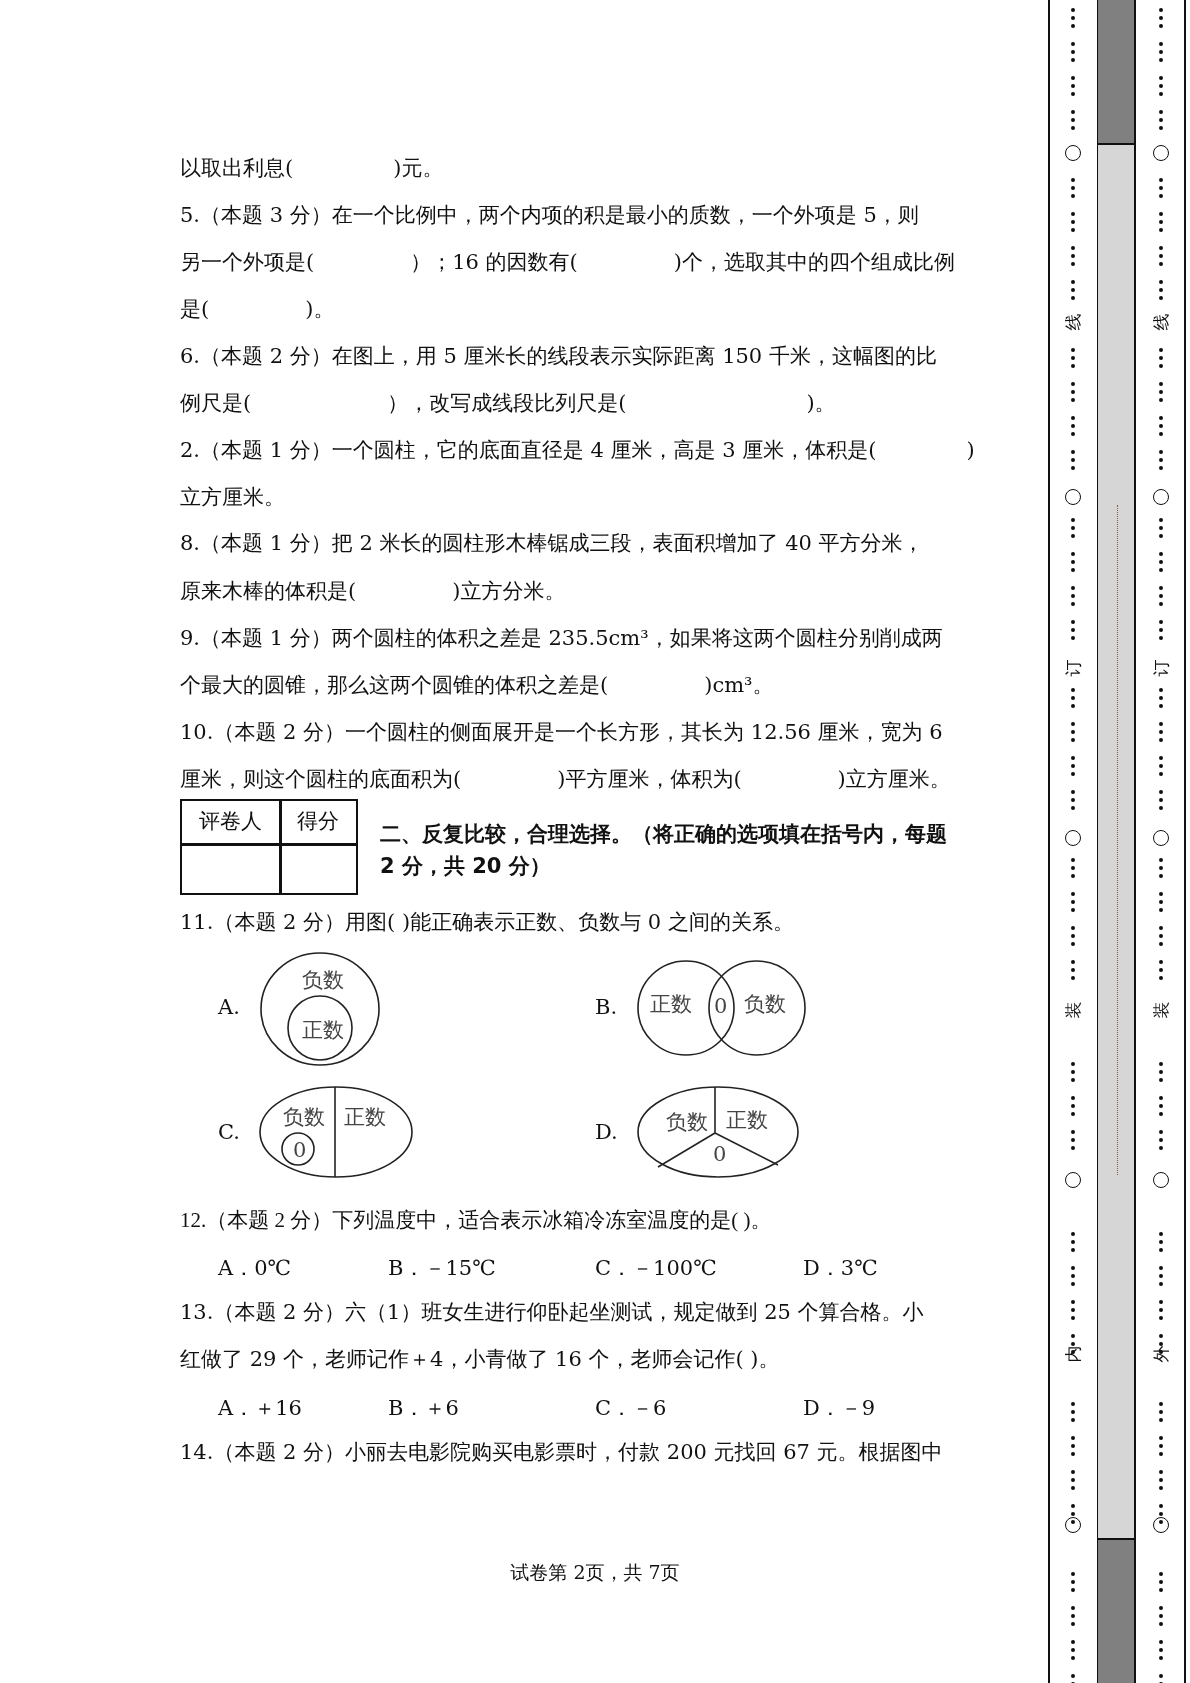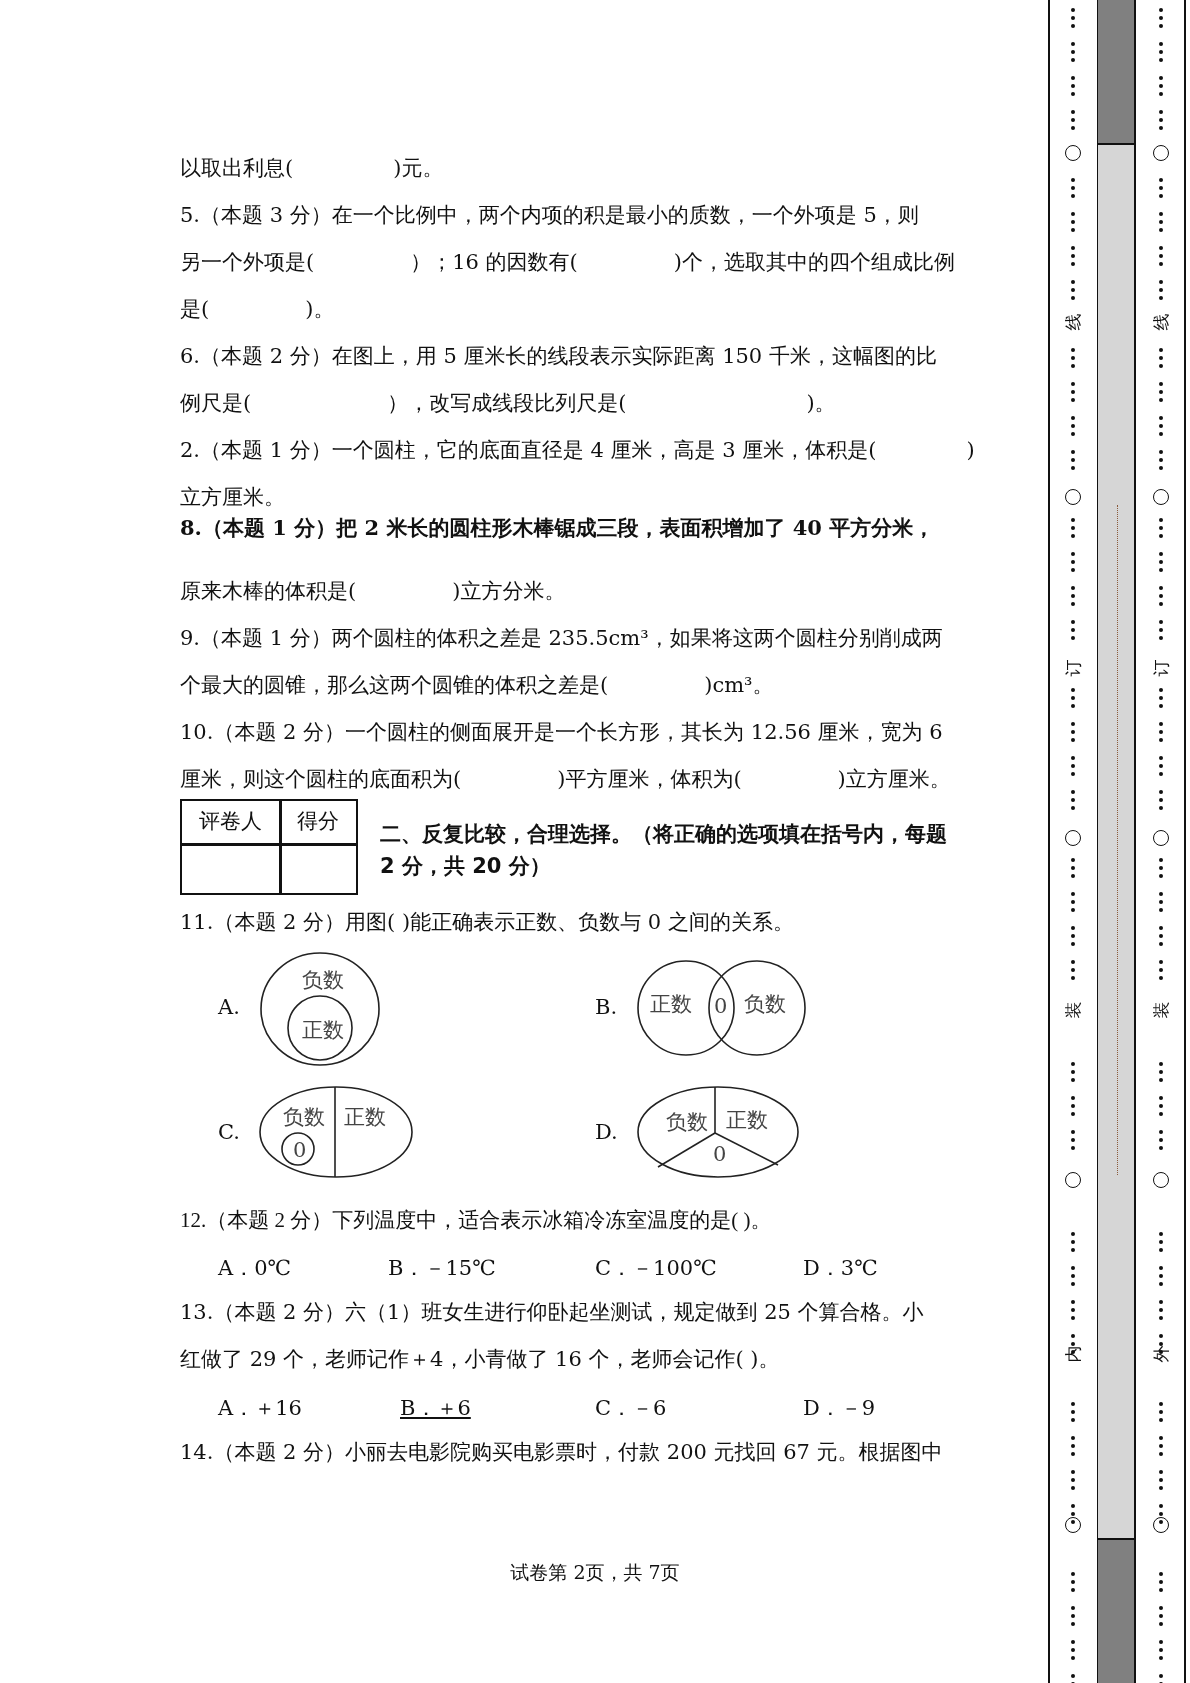--- a/index.html
+++ b/index.html
@@ -44,21 +44,21 @@
   <div class="line" style="top:203px;"><span>5.（本题 3 分）在一个比例中，两个内项的积是最小的质数，一个外项是 5，则</span></div>
   <div class="line" style="top:250px;"><span>另一个外项是(</span><span class="gap" style="width:96px"></span><span>）；16 的因数有(</span><span class="gap" style="width:96px"></span><span>)个，选取其中的四个组成比例</span></div>
   <div class="line" style="top:297px;"><span>是(</span><span class="gap" style="width:96px"></span><span>)。</span></div>
 
   <div class="line" style="top:344px;"><span>6.（本题 2 分）在图上，用 5 厘米长的线段表示实际距离 150 千米，这幅图的比</span></div>
   <div class="line" style="top:391px;"><span>例尺是(</span><span class="gap" style="width:136px"></span><span>），改写成线段比列尺是(</span><span class="gap" style="width:180px"></span><span>)。</span></div>
 
   <div class="line" style="top:438px;"><span>2.（本题 1 分）一个圆柱，它的底面直径是 4 厘米，高是 3 厘米，体积是(</span><span class="gap" style="width:90px"></span><span>)</span></div>
   <div class="line" style="top:485px;"><span>立方厘米。</span></div>
 
-  <div class="line" style="top:516px;font-weight:bold;"><span>8.（本题 1 分）把 2 米长的圆柱形木棒锯成三段，表面积增加了 40 平方分米，</span></div>
+  <div class="line" style="top:531px;"><span>8.（本题 1 分）把 2 米长的圆柱形木棒锯成三段，表面积增加了 40 平方分米，</span></div>
   <div class="line" style="top:579px;"><span>原来木棒的体积是(</span><span class="gap" style="width:96px"></span><span>)立方分米。</span></div>
 
   <div class="line" style="top:626px;"><span>9.（本题 1 分）两个圆柱的体积之差是 235.5cm³，如果将这两个圆柱分别削成两</span></div>
   <div class="line" style="top:673px;"><span>个最大的圆锥，那么这两个圆锥的体积之差是(</span><span class="gap" style="width:96px"></span><span>)cm³。</span></div>
 
   <div class="line" style="top:720px;"><span>10.（本题 2 分）一个圆柱的侧面展开是一个长方形，其长为 12.56 厘米，宽为 6</span></div>
   <div class="line" style="top:767px;"><span>厘米，则这个圆柱的底面积为(</span><span class="gap" style="width:96px"></span><span>)平方厘米，体积为(</span><span class="gap" style="width:96px"></span><span>)立方厘米。</span></div>
 
   <div class="grader">
     <div class="vline"></div>
@@ -118,21 +118,21 @@
     <span style="left:0;">A．0℃</span>
     <span style="left:170px;">B．－15℃</span>
     <span style="left:377px;">C．－100℃</span>
     <span style="left:585px;">D．3℃</span>
   </div>
 
   <div class="line" style="top:1300px;">13.（本题 2 分）六（1）班女生进行仰卧起坐测试，规定做到 25 个算合格。小</div>
   <div class="line" style="top:1347px;">红做了 29 个，老师记作＋4，小青做了 16 个，老师会记作(          )。</div>
   <div class="choices" style="top:1394px;">
     <span style="left:0;">A．＋16</span>
-    <span style="left:182px;text-decoration:underline;">B．＋6</span>
+    <span style="left:170px;">B．＋6</span>
     <span style="left:377px;">C．－6</span>
     <span style="left:585px;">D．－9</span>
   </div>
 
   <div class="line" style="top:1440px;">14.（本题 2 分）小丽去电影院购买电影票时，付款 200 元找回 67 元。根据图中</div>
 
   <div class="footer">试卷第 2页，共 7页</div>
 
   <div class="binding">
     <div class="strip-outer"></div>

